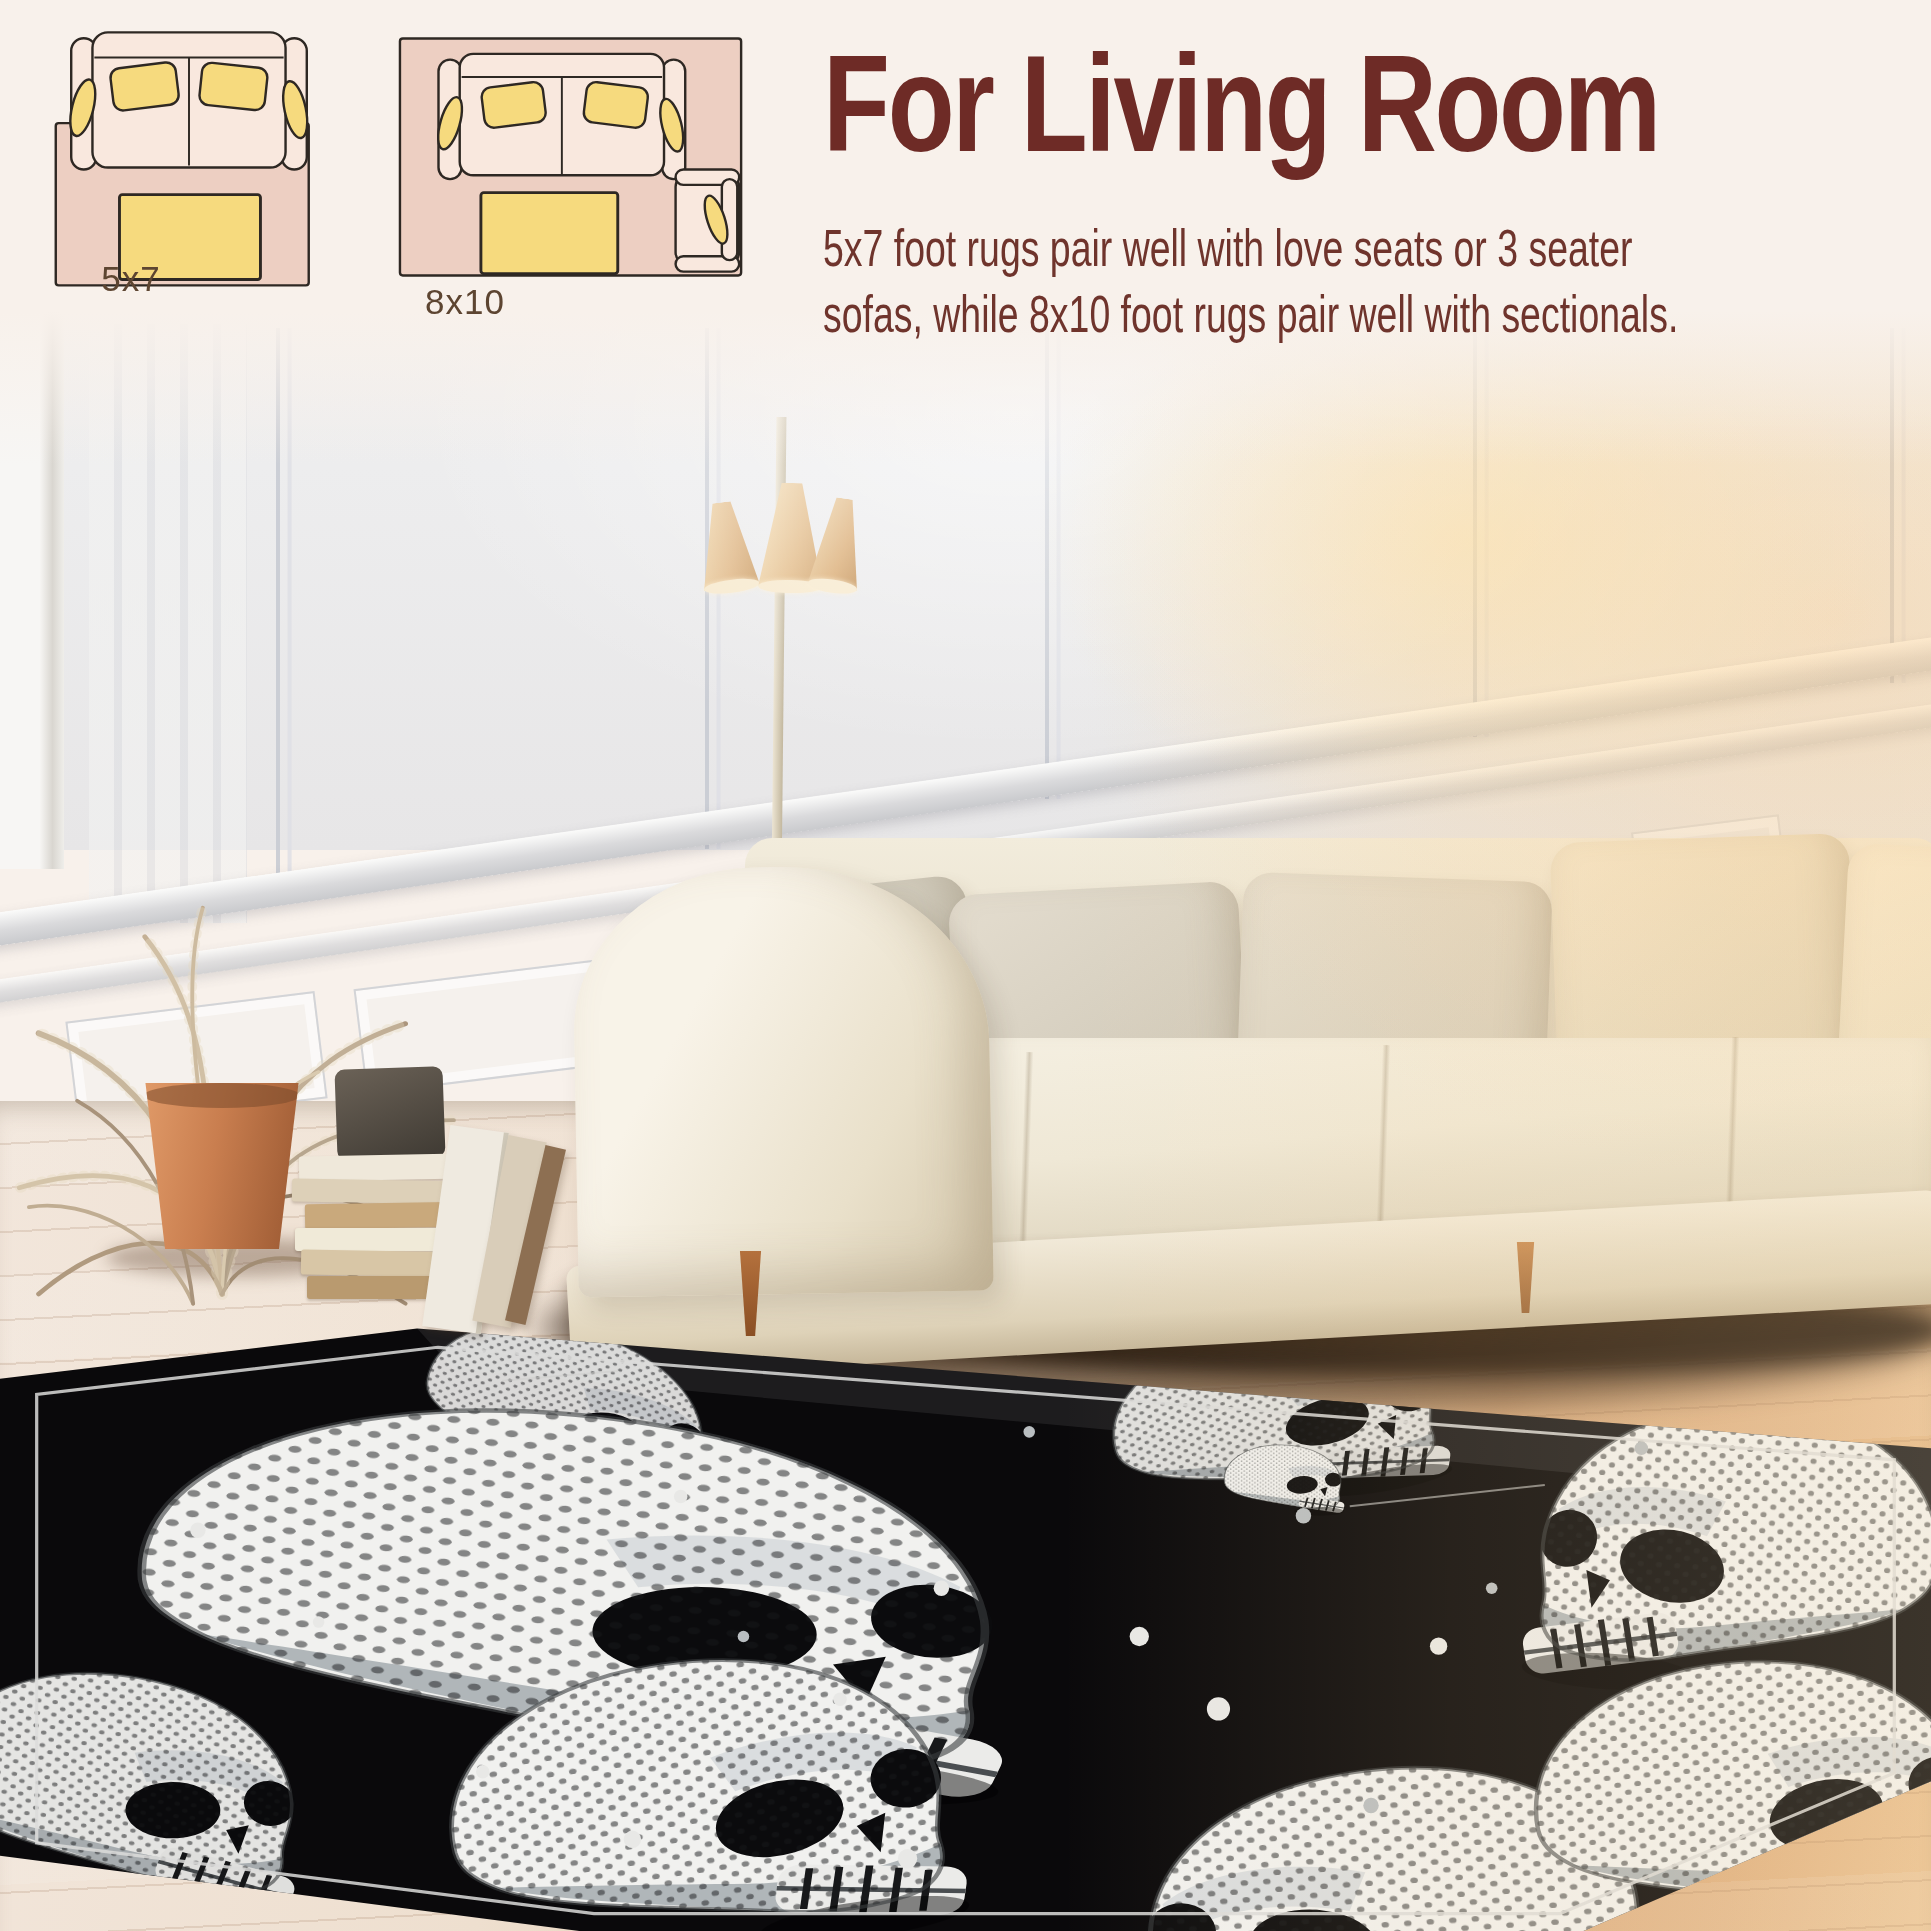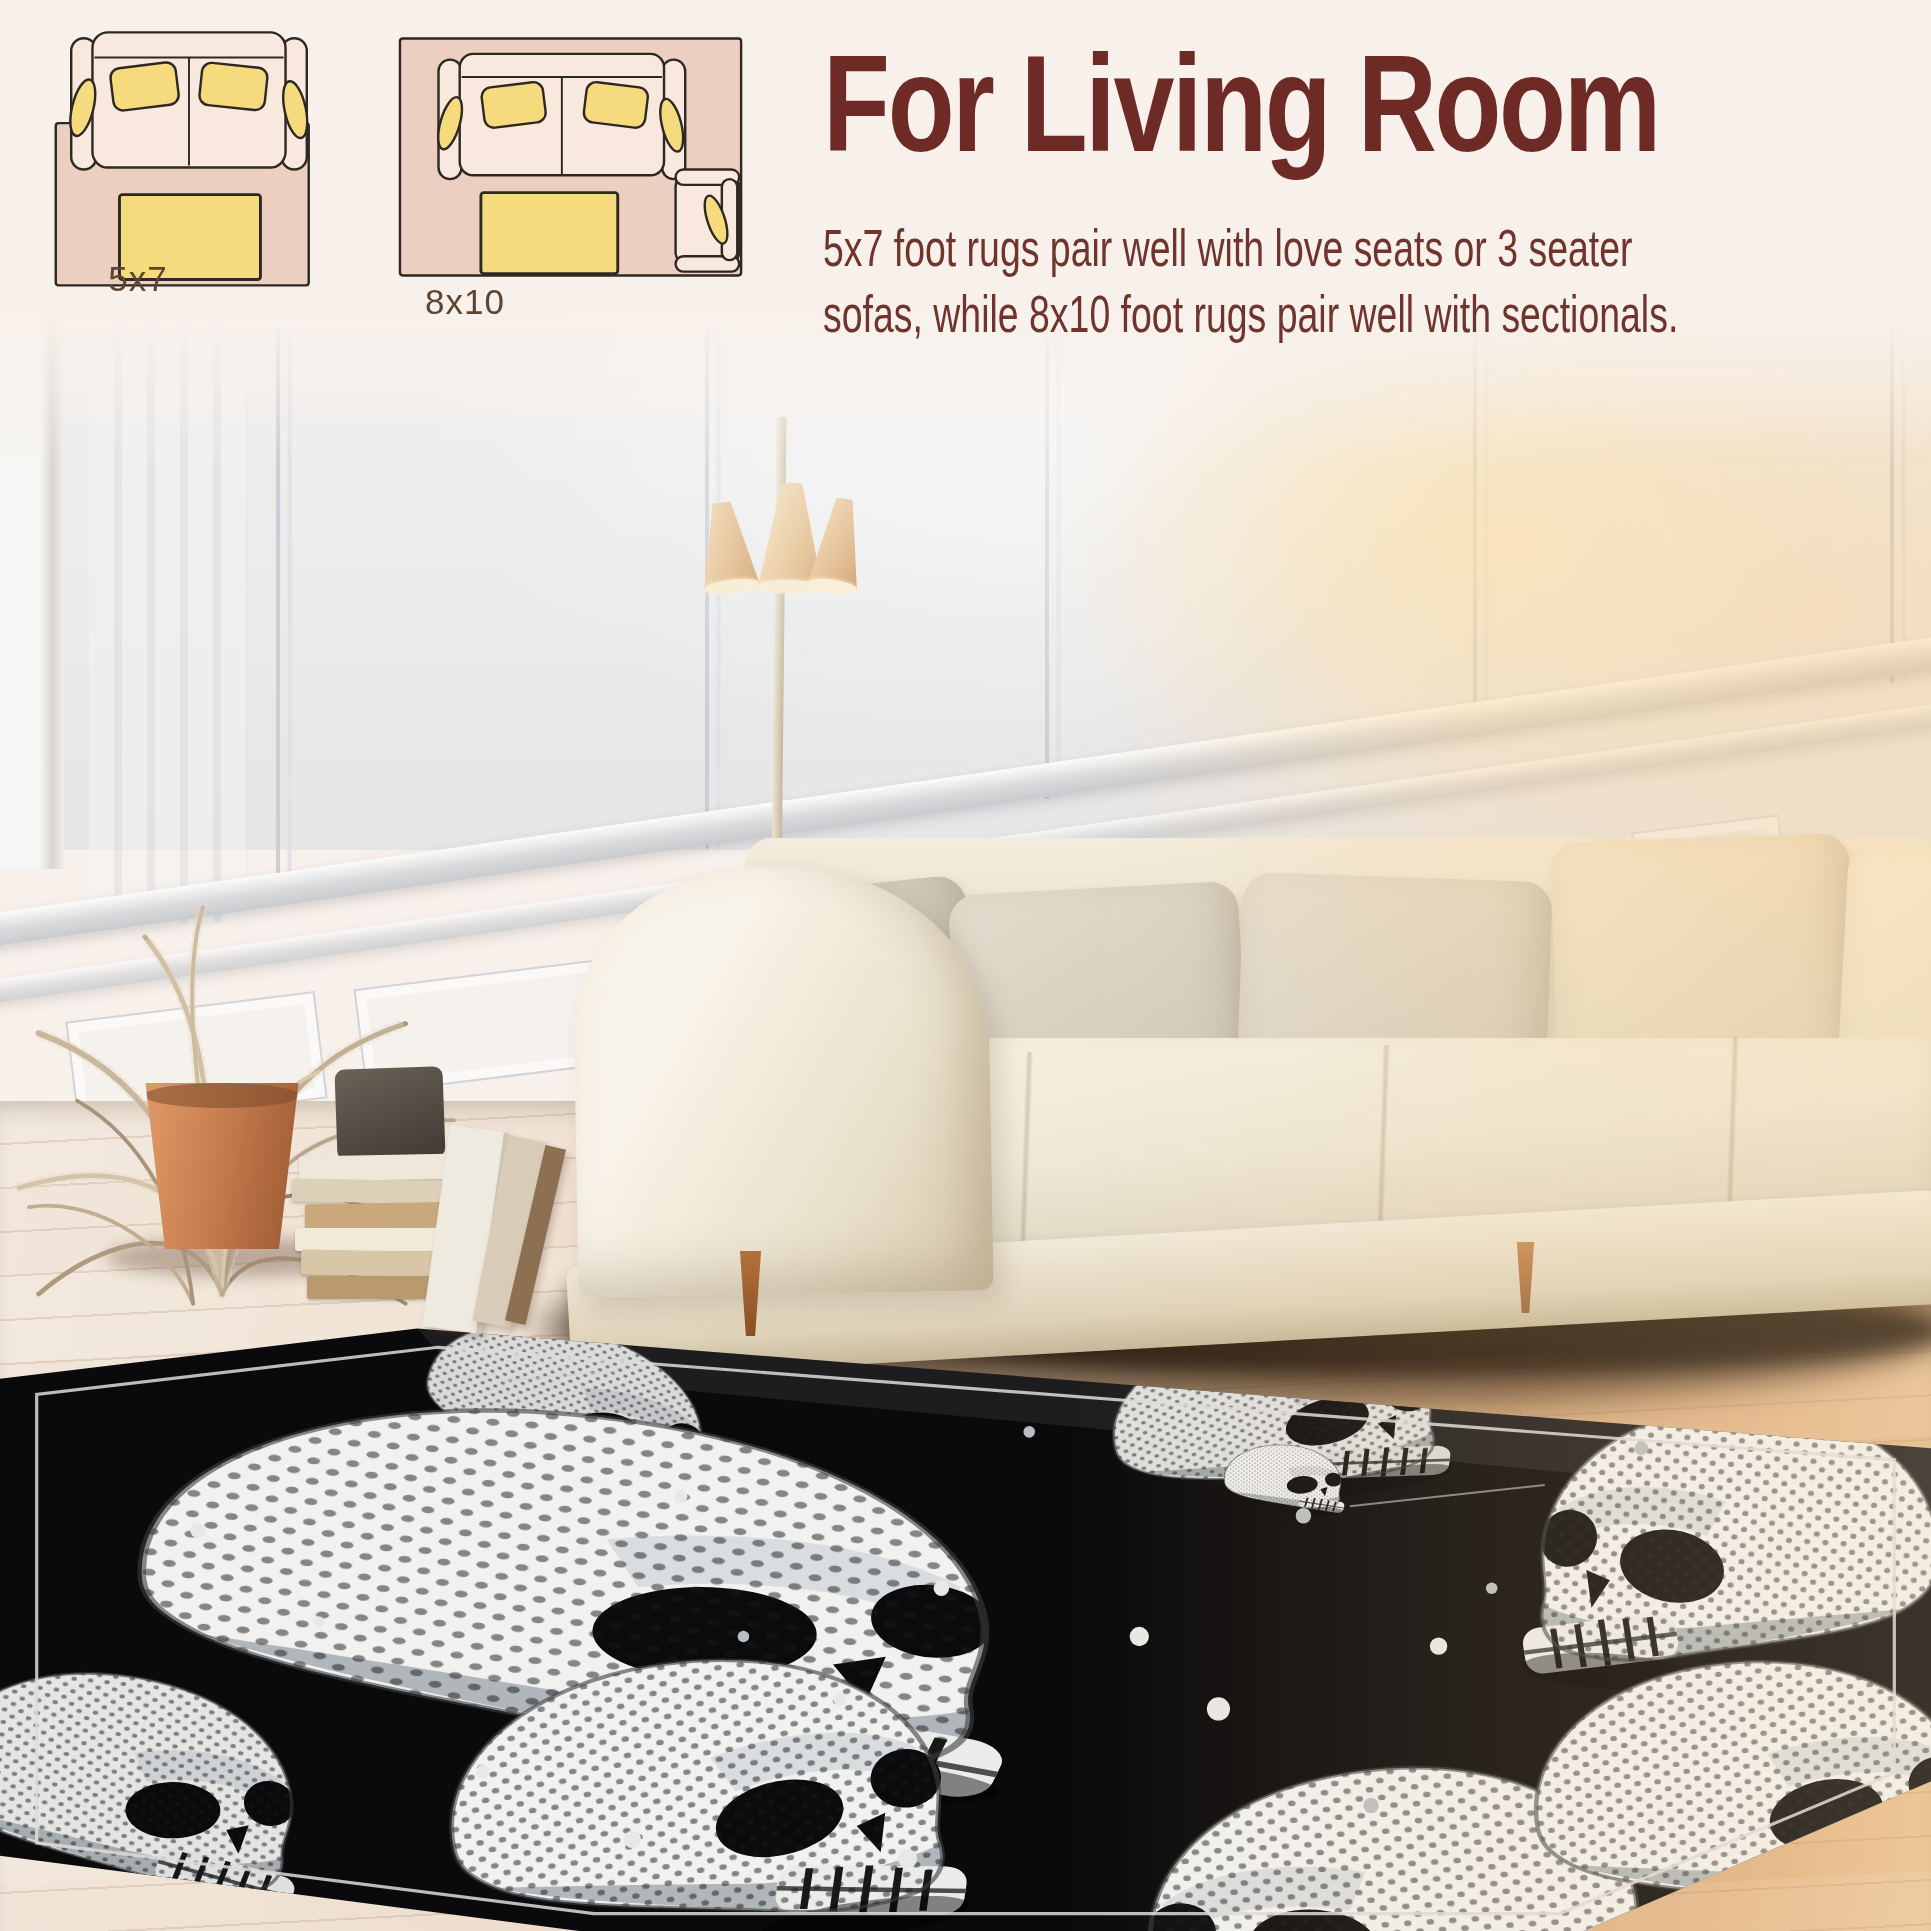--- a/index.html
+++ b/index.html
@@ -276,21 +276,21 @@
       <rect x="50" y="18" width="200" height="140" rx="16" fill="#f9e8de" stroke="#2e2823" stroke-width="2.5"></rect>
       <line x1="52" y1="44" x2="248" y2="44" stroke="#2e2823" stroke-width="2"></line>
       <line x1="150" y1="44" x2="150" y2="156" stroke="#2e2823" stroke-width="2"></line>
       <rect x="70" y="52" width="68" height="44" rx="10" fill="#f6da7e" stroke="#2e2823" stroke-width="2.5" transform="rotate(-7 104 74)"></rect>
       <rect x="162" y="52" width="68" height="44" rx="10" fill="#f6da7e" stroke="#2e2823" stroke-width="2.5" transform="rotate(6 196 74)"></rect>
       <ellipse cx="40" cy="96" rx="11" ry="30" fill="#f6da7e" stroke="#2e2823" stroke-width="2.5" transform="rotate(14 40 96)"></ellipse>
       <ellipse cx="260" cy="98" rx="11" ry="30" fill="#f6da7e" stroke="#2e2823" stroke-width="2.5" transform="rotate(-12 260 98)"></ellipse>
     </g>
     <rect x="78" y="186" width="146" height="88" rx="3" fill="#f6da7e" stroke="#2e2823" stroke-width="3"></rect>
   </svg>
-  <div class="abs diag-label" style="left:80px;top:259px;width:116px;">5x7</div>
+  <div class="abs diag-label" style="left:73px;top:259px;width:116px;">5x7</div>
 
   <svg class="abs diagram" style="left:386px;top:23px;width:371px;height:266px;" viewBox="0 0 384 276">
     <rect x="14" y="16" width="354" height="246" rx="3" fill="#edcfc2" stroke="#2e2823" stroke-width="2.5"></rect>
     <g>
       <rect x="54" y="38" width="24" height="124" rx="12" fill="#f9e8de" stroke="#2e2823" stroke-width="2.5"></rect>
       <rect x="286" y="38" width="24" height="124" rx="12" fill="#f9e8de" stroke="#2e2823" stroke-width="2.5"></rect>
       <rect x="76" y="32" width="212" height="126" rx="14" fill="#f9e8de" stroke="#2e2823" stroke-width="2.5"></rect>
       <line x1="78" y1="56" x2="286" y2="56" stroke="#2e2823" stroke-width="2"></line>
       <line x1="182" y1="56" x2="182" y2="158" stroke="#2e2823" stroke-width="2"></line>
       <rect x="100" y="64" width="64" height="42" rx="10" fill="#f6da7e" stroke="#2e2823" stroke-width="2.5" transform="rotate(-7 132 85)"></rect>

